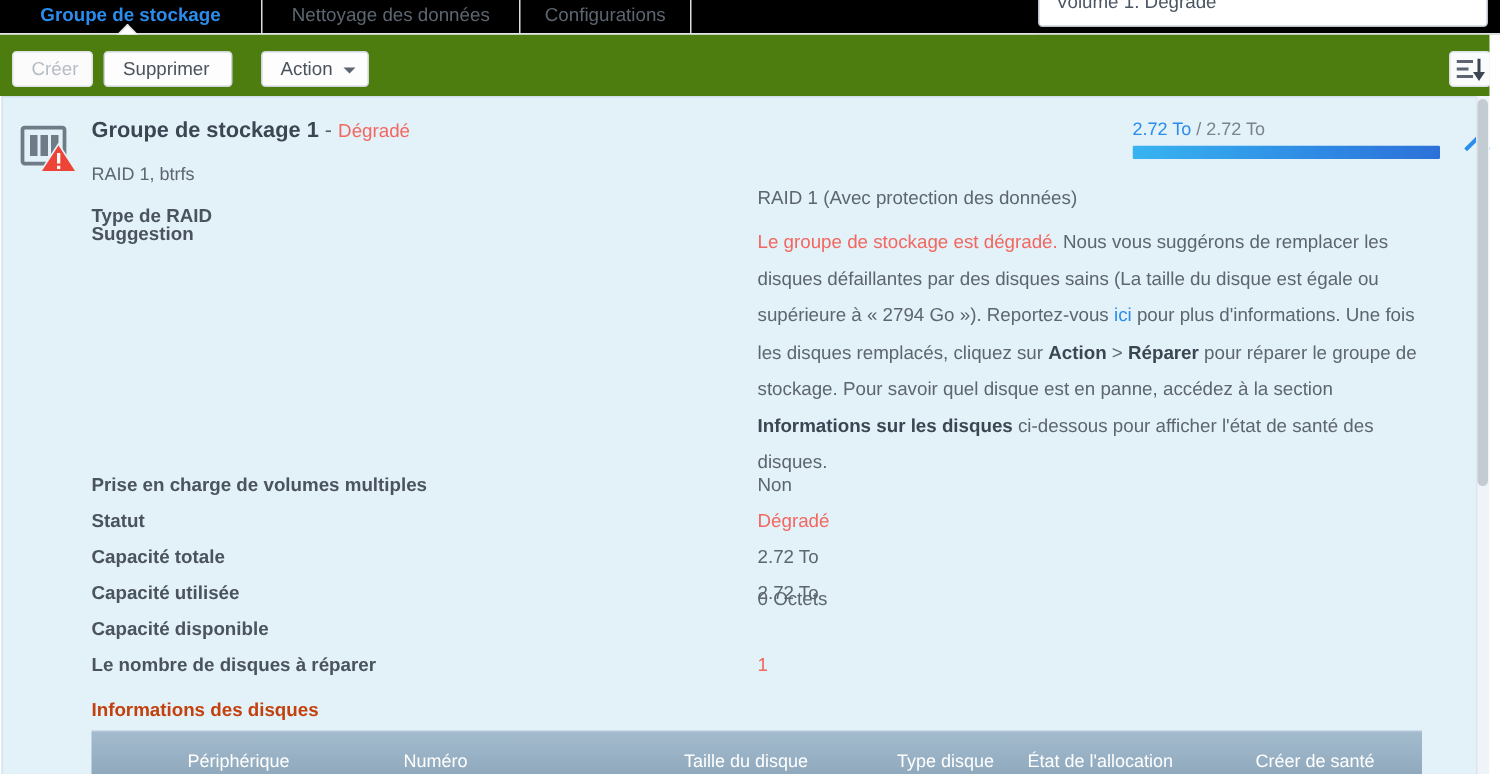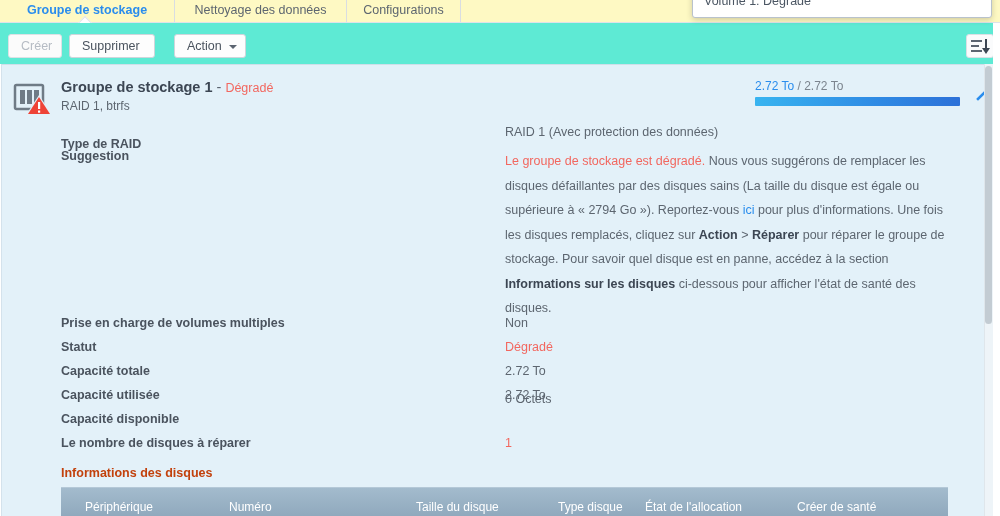--- a/index.html
+++ b/index.html
@@ -43,21 +43,21 @@
     color: #4b5663;
     white-space: nowrap;
   }
 
   
   .tabbar {
     position: absolute;
     left: 0; top: 0;
     width: 1000px;
     height: 22px;
-    background: #fef9c3;
+    background: #000000;
     z-index: 20;
   }
   .tab {
     position: absolute;
     top: 0;
     height: 22px;
     line-height: 20px;
     font-size: 12.5px;
     color: #5d6670;
     text-align: center;
@@ -104,21 +104,21 @@
     border-top: 1px solid #dfe3e8;
     transform: rotate(45deg);
   }
 
   
   .toolbar {
     position: absolute;
     left: 0; top: 23px;
     width: 1000px;
     height: 41px;
-    background: #5eead4;
+    background: #4d7c0f;
   }
   .btn {
     position: absolute;
     top: 11px;
     height: 24px;
     line-height: 22px;
     padding: 0 12px;
     font-size: 12.5px;
     color: #4a535e;
     background: #fdfdfd;
@@ -190,21 +190,21 @@
     font-size: 14.5px;
     font-weight: bold;
     color: #3c4653;
     white-space: nowrap;
   }
   .pool-title .sep { font-weight: normal; color: #5b6470; }
   .pool-title .deg { font-weight: normal; color: #f2675f; font-size: 12.5px; }
   .pool-sub {
     position: absolute;
     left: 61px;
-    top: 99px;
+    top: 109px;
     font-size: 12px;
     color: #5d6670;
     white-space: nowrap;
     text-align: center;
   }
 
   
   .cap-text {
     position: absolute;
     left: 755px;
@@ -288,20 +288,21 @@
     border-top: 1px solid #b4c8d7;
     box-sizing: border-box;
     overflow: hidden;
   }
   .th {
     position: absolute;
     top: 12px;
     font-size: 12px;
     color: #ffffff;
     white-space: nowrap;
+    margin-left: 40px;
   }
   .th-c0 { left: 24px; }
   .th-c1 { left: 168px; }
   .th-c2 { left: 355px; }
   .th-c3 { left: 497px; }
   .th-c4 { left: 584px; }
   .th-c5 { left: 736px; }
 
   
   .scroll-track {

